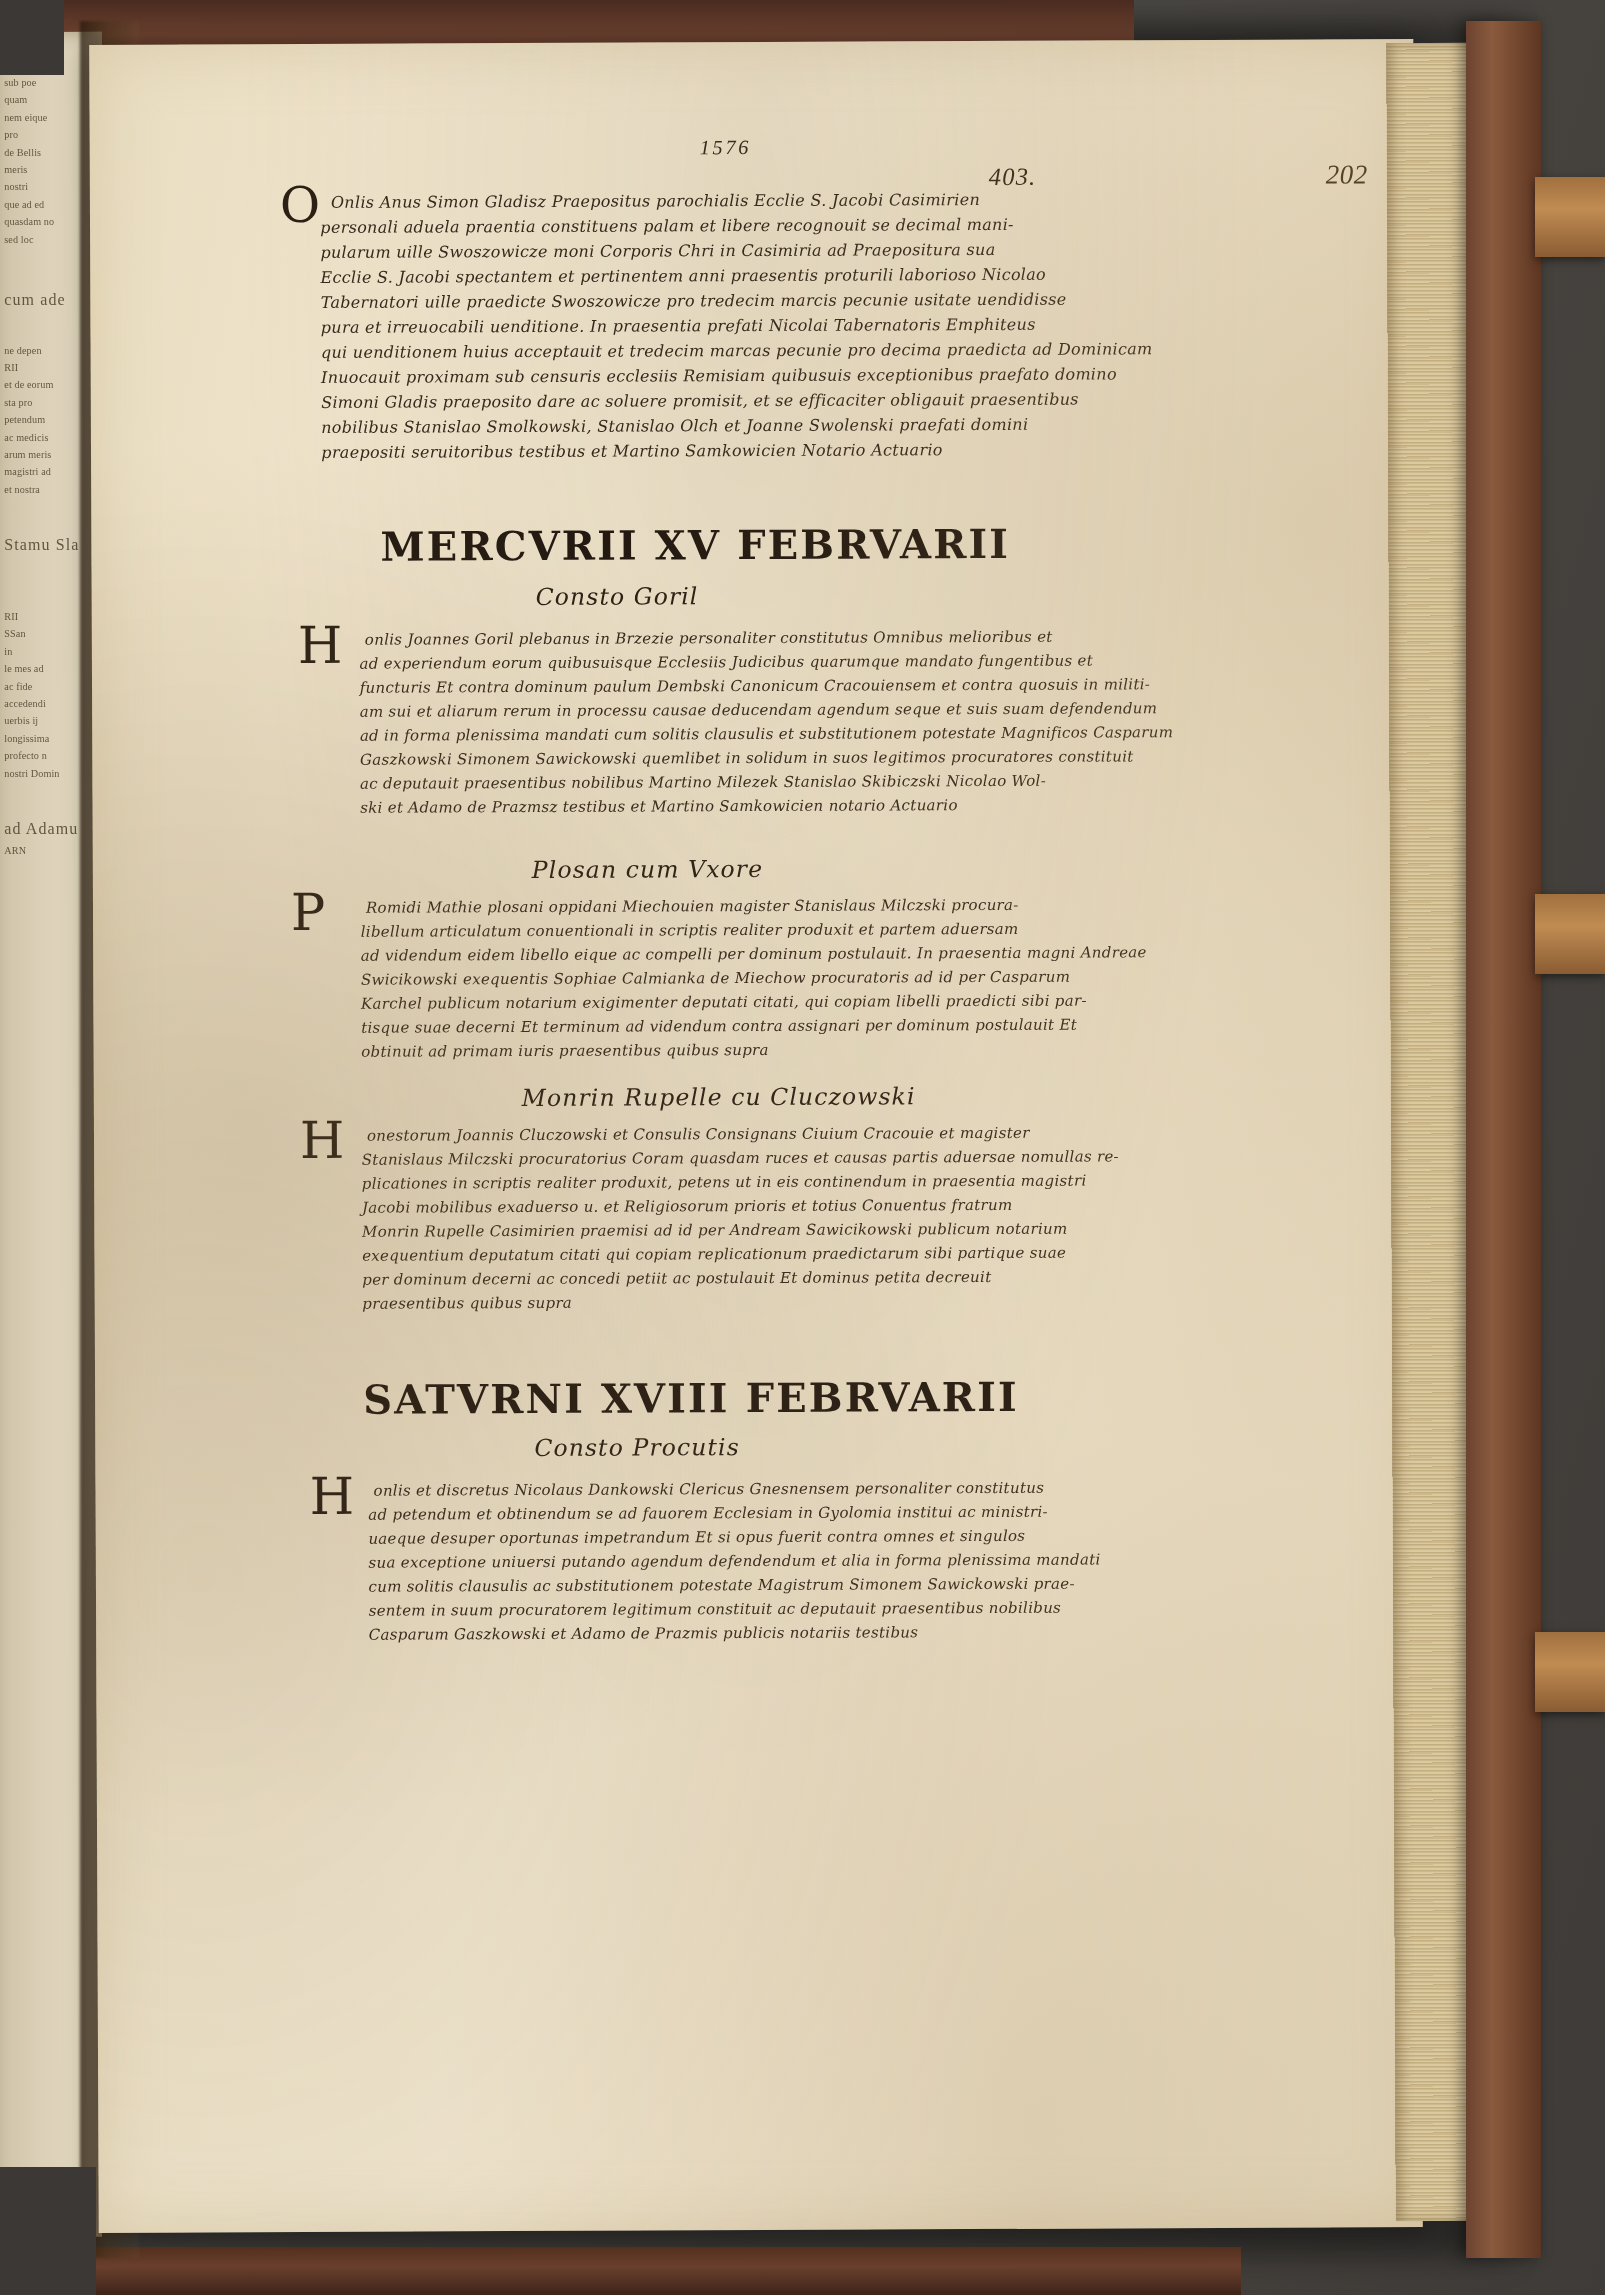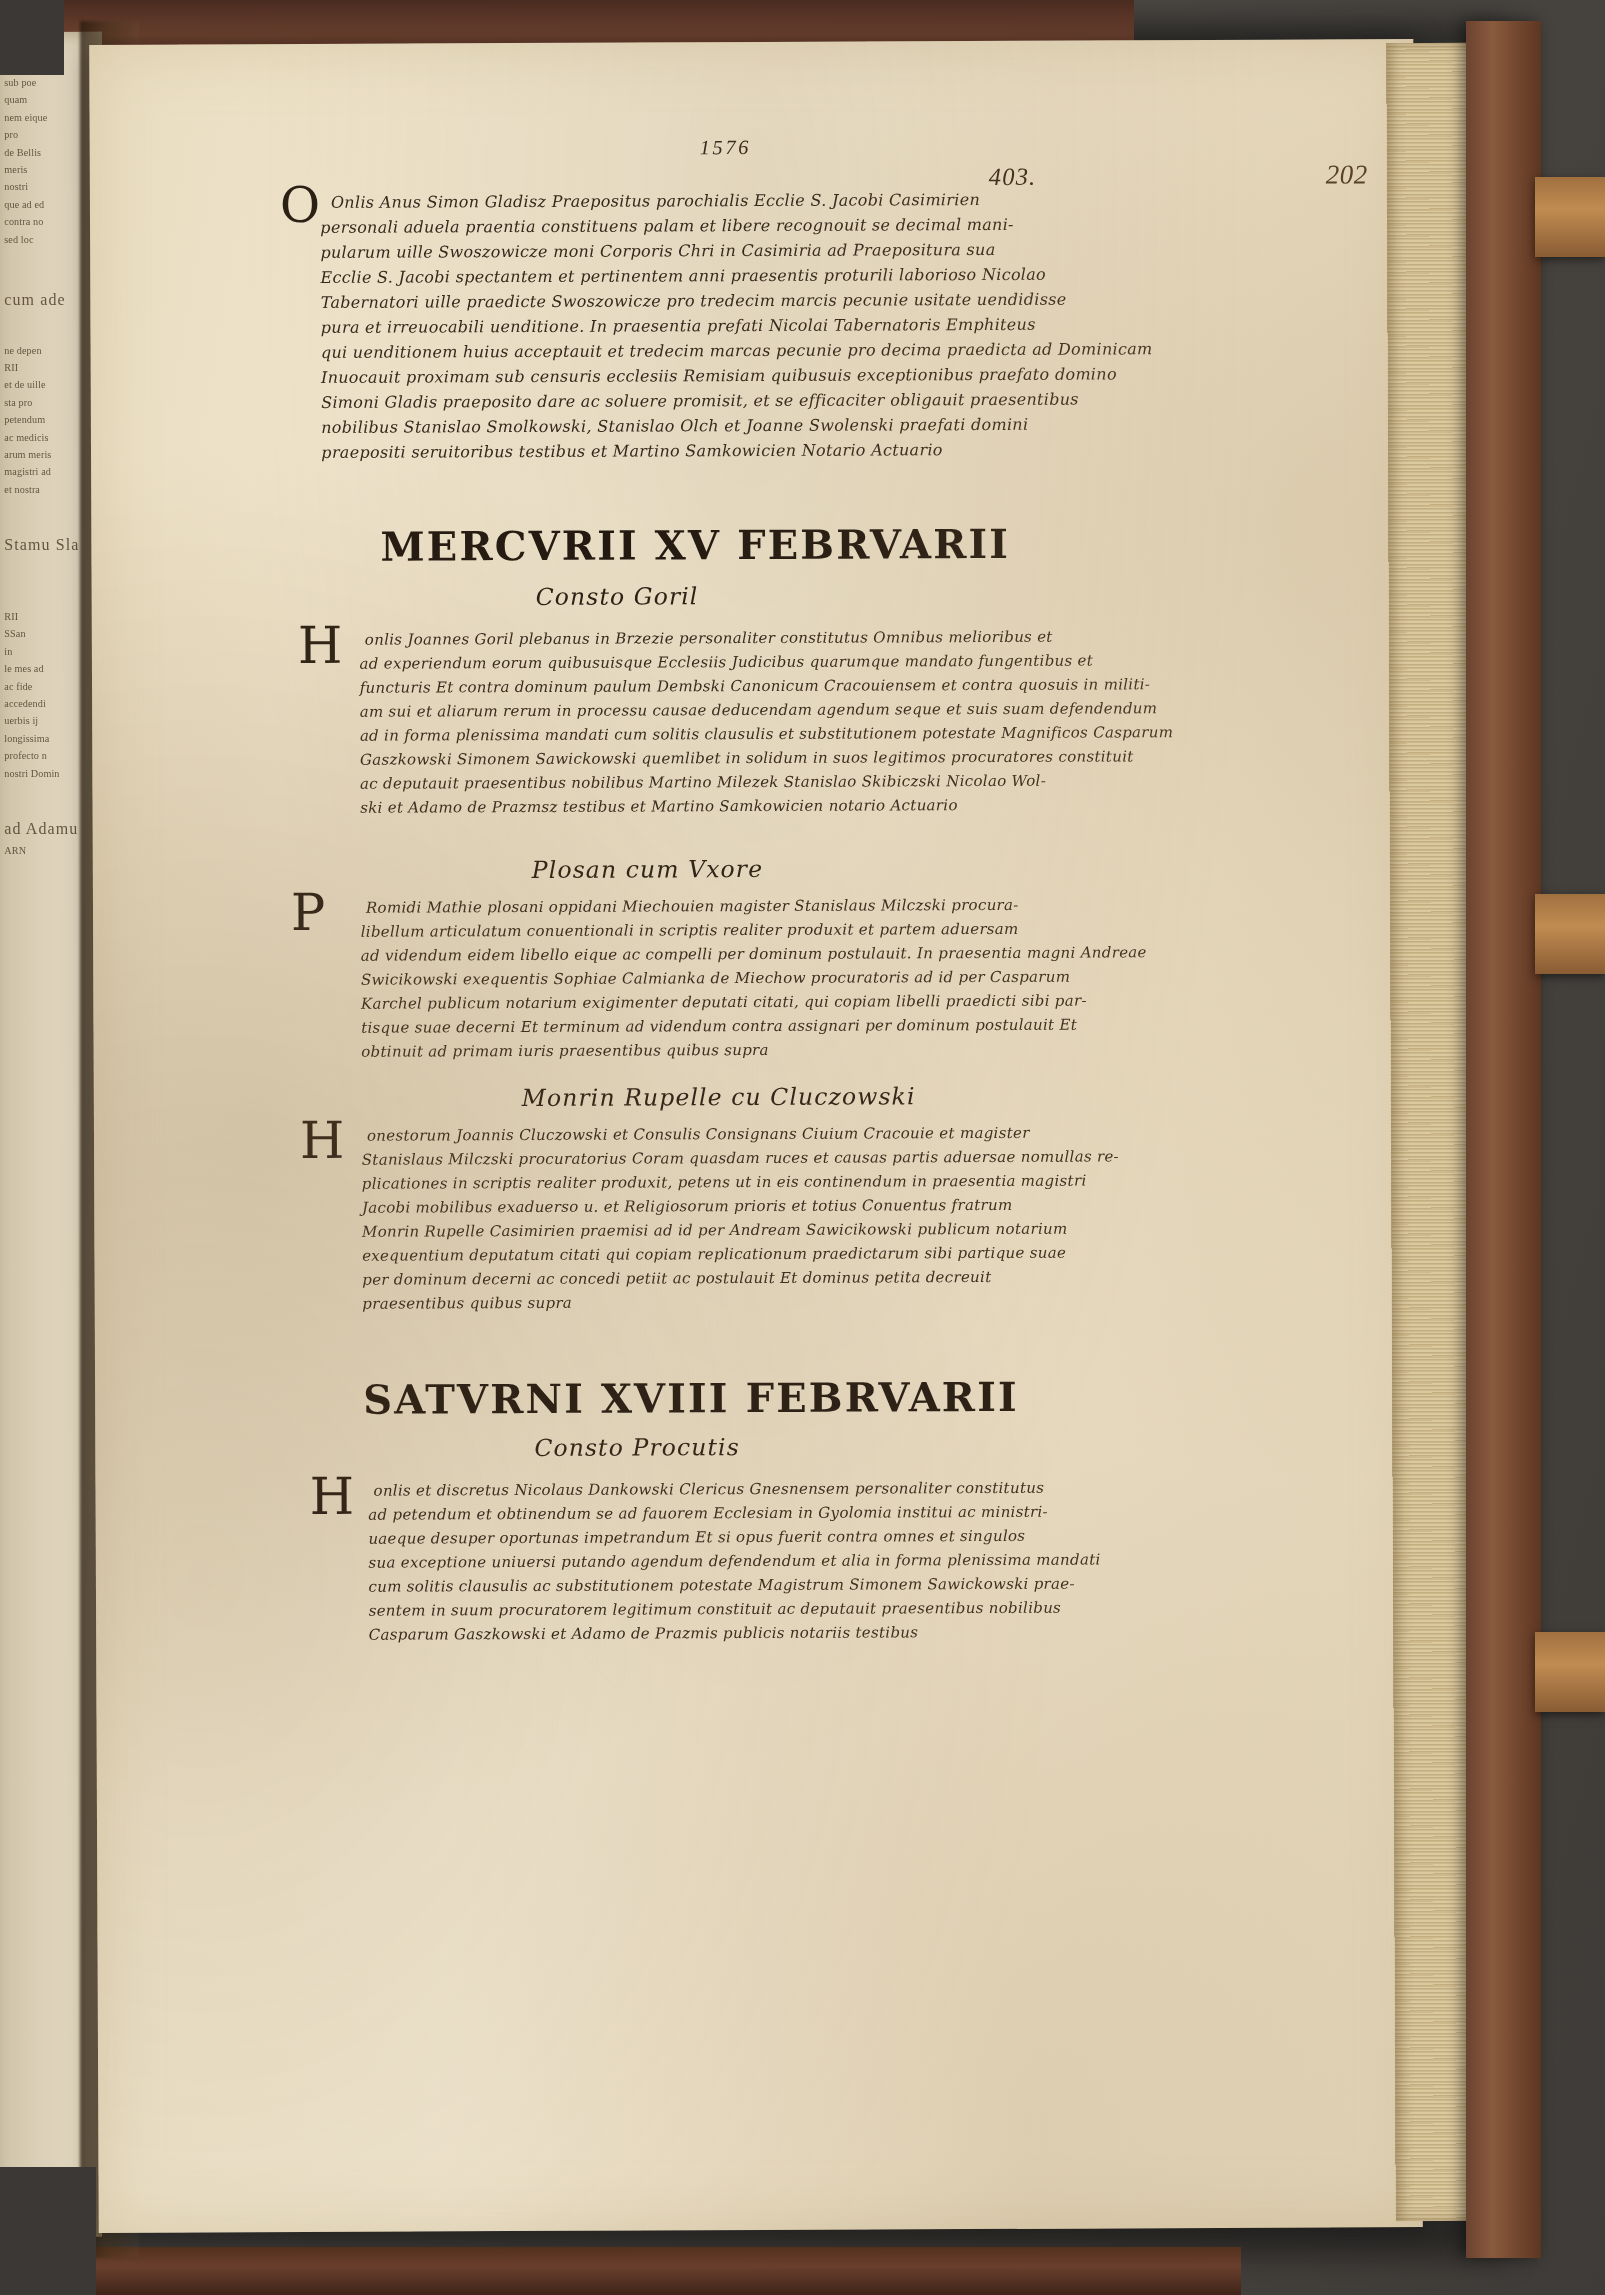--- a/index.html
+++ b/index.html
@@ -251,28 +251,28 @@
   <div class="verso"></div>
   <div class="verso-text">
     <div>sub poe</div>
     <div>quam</div>
     <div>nem eique</div>
     <div>pro</div>
     <div>de Bellis</div>
     <div>meris</div>
     <div>nostri</div>
     <div>que ad ed</div>
-    <div>contra no</div>
+    <div>quasdam no</div>
     <div>sed loc</div>
     <div style="height:37px"></div>
     <div style="font-size:16px;letter-spacing:1.1px">cum ade</div>
     <div style="height:27px"></div>
     <div>ne depen</div>
     <div>RII</div>
-    <div>et de uille</div>
+    <div>et de eorum</div>
     <div>sta pro</div>
     <div>petendum</div>
     <div>ac medicis</div>
     <div>arum meris</div>
     <div>magistri ad</div>
     <div>et nostra</div>
     <div style="height:32px"></div>
     <div style="font-size:16px;letter-spacing:1.1px">Stamu Sla</div>
     <div style="height:48px"></div>
     <div>RII</div>

